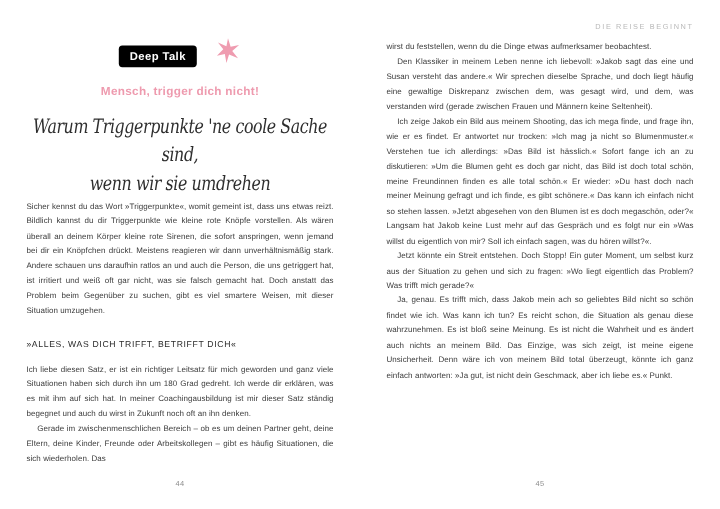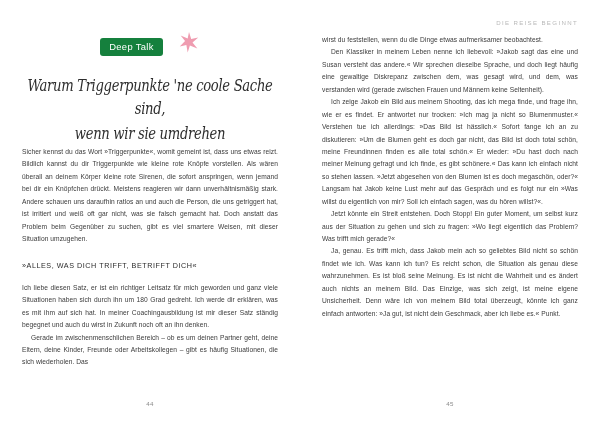--- a/index.html
+++ b/index.html
@@ -52,24 +52,24 @@
     height: 30px;
     display: flex;
     align-items: center;
     justify-content: center;
     gap: 7px;
     margin-top: 4px;
   }
 
   .deep-talk-badge {
     display: inline-block;
-    background: #15803d;
+    background: #000000;
     color: #ffffff;
     font-size: 9.4px;
-    font-weight: 400;
+    font-weight: 700;
     letter-spacing: 0.35px;
     padding: 3.5px 9px 4.5px 9px;
     border-radius: 3px;
     line-height: 1;
   }
 
   .star-icon {
     display: inline-block;
     width: 22px;
     height: 22px;
@@ -160,20 +160,21 @@
 
     <div class="badge-row">
       <span class="deep-talk-badge">Deep Talk</span>
       <span class="star-icon">
         <svg viewBox="0 0 100 100" aria-hidden="true">
           <path d="M50 4 L60 36 L92 30 L66 52 L88 80 L54 66 L44 98 L38 64 L8 70 L32 46 L12 20 L44 34 Z" fill="#ef9cb0"></path>
         </svg>
       </span>
     </div>
 
+    <div class="kicker">Mensch, trigger dich nicht!</div>
 
     <div class="script-title">
       <span>Warum Triggerpunkte 'ne coole Sache sind,</span>
       <span class="line2">wenn wir sie umdrehen</span>
     </div>
 
     <div class="body-col">
       <p class="no-indent">Sicher kennst du das Wort »Triggerpunkte«, womit gemeint ist, dass uns etwas reizt. Bildlich kannst du dir Triggerpunkte wie kleine rote Knöpfe vorstellen. Als wären überall an deinem Körper kleine rote Sirenen, die sofort anspringen, wenn jemand bei dir ein Knöpfchen drückt. Meistens reagieren wir dann unverhältnismäßig stark. Andere schauen uns daraufhin ratlos an und auch die Person, die uns getriggert hat, ist irritiert und weiß oft gar nicht, was sie falsch gemacht hat. Doch anstatt das Problem beim Gegenüber zu suchen, gibt es viel smartere Weisen, mit dieser Situation umzugehen.</p>
 
       <div class="section-heading">»ALLES, WAS DICH TRIFFT, BETRIFFT DICH«</div>

